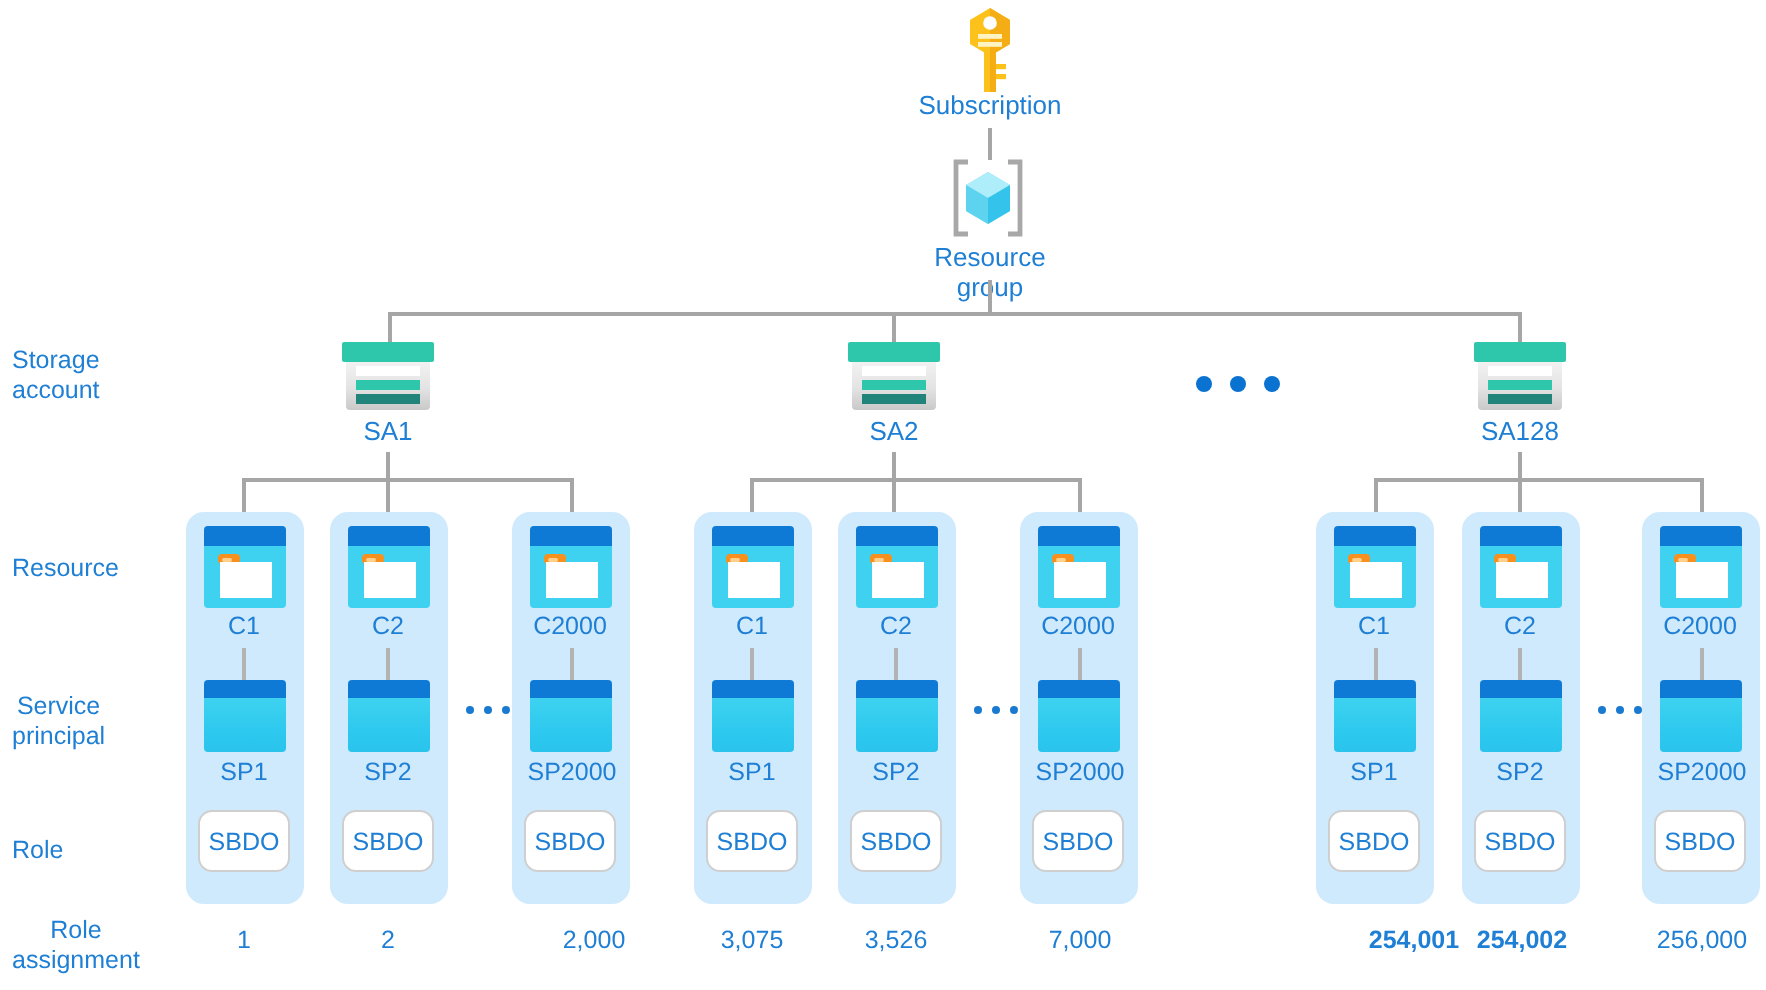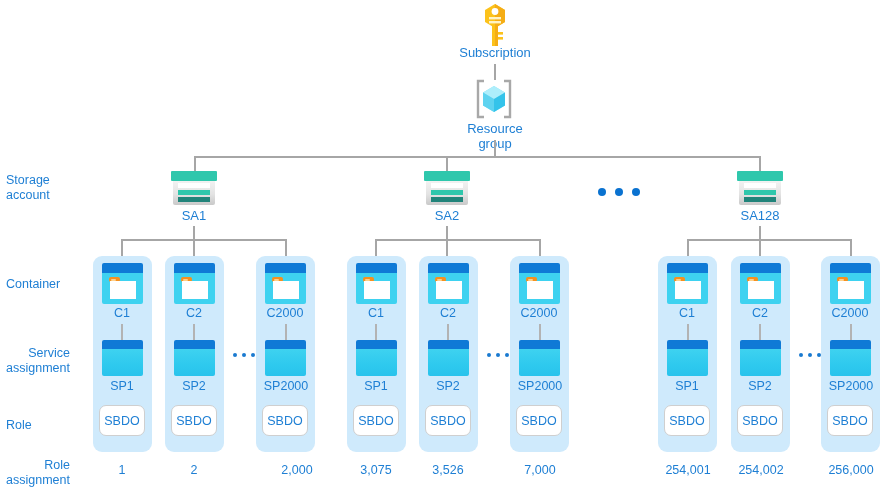--- a/index.html
+++ b/index.html
@@ -11,21 +11,21 @@
     position:relative;
     color:#1a7bd4;
   }
   #diagram{position:absolute;left:0;top:0;width:883px;height:495px;}
   .row-label{
     position:absolute;
     left:6px;
     color:#1e7fd4;
     font-size:12.5px;
     line-height:15px;
-    text-align:right;
+    text-align:center;
     white-space:pre-line;
   }
   .node-label{
     position:absolute;
     color:#1e7fd4;
     font-size:13px;
     text-align:center;
     width:90px;
     margin-left:-45px;
   }
@@ -137,23 +137,23 @@
   <div class="ln-v" style="left:759px;top:156px;height:15px;"></div>
 
   <div class="dots big" style="left:598px;top:188px;">
     <span></span>
       <span></span>
       <span></span>
   </div>
 
   <div class="row-label" style="top:173px;">Storage
 account</div>
-  <div class="row-label" style="top:277px;">Container</div>
+  <div class="row-label" style="top:277px;">Resource</div>
   <div class="row-label" style="top:346px;">Service
-assignment</div>
+principal</div>
   <div class="row-label" style="top:418px;">Role</div>
   <div class="row-label" style="top:458px;">Role
 assignment</div>
 
   <div>
     <div class="icon-sa" style="left:171px;top:171px;">
       <div class="sa-top"></div>
       <div class="sa-body">
         <div class="sa-bar sa-bar1"></div>
         <div class="sa-bar sa-bar2"></div>
@@ -333,39 +333,39 @@
         <div class="ct-tabdot"></div>
     </div>
     <div class="small-label" style="left:687px;top:306px;">C1</div>
     <div class="ln-v-thin" style="left:687px;top:324px;height:17px;"></div>
     <div class="icon-sp" style="left:667px;top:340px;">
       <div class="sp-top"></div>
         <div class="sp-body"></div>
     </div>
     <div class="small-label" style="left:687px;top:379px;">SP1</div>
     <div class="sbdo" style="left:664px;top:405px;">SBDO</div>
-    <div class="small-label" style="left:688px;top:463px;">254,001</div>
+    <div class="small-label" style="left:707px;top:463px;font-weight:bold;">254,001</div>
 
     <div class="panel" style="left:731px;top:256px;height:196px;"></div>
     <div class="icon-container" style="left:740px;top:263px;">
       <div class="ct-top"></div>
         <div class="ct-body"></div>
       <div class="ct-tab"></div>
         <div class="ct-sheet"></div>
         <div class="ct-tabdot"></div>
     </div>
     <div class="small-label" style="left:760px;top:306px;">C2</div>
     <div class="ln-v-thin" style="left:759px;top:324px;height:17px;"></div>
     <div class="icon-sp" style="left:740px;top:340px;">
       <div class="sp-top"></div>
         <div class="sp-body"></div>
     </div>
     <div class="small-label" style="left:760px;top:379px;">SP2</div>
     <div class="sbdo" style="left:737px;top:405px;">SBDO</div>
-    <div class="small-label" style="left:761px;top:463px;">254,002</div>
+    <div class="small-label" style="left:761px;top:463px;font-weight:bold;">254,002</div>
 
     <div class="dots" style="left:799px;top:353px;">
       <span></span>
         <span></span>
         <span></span>
     </div>
 
     <div class="panel" style="left:821px;top:256px;height:196px;"></div>
     <div class="icon-container" style="left:830px;top:263px;">
       <div class="ct-top"></div>

